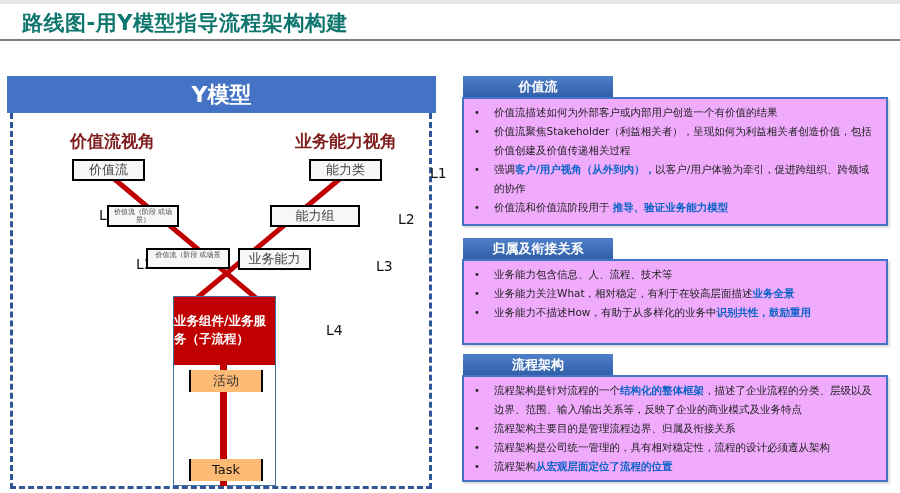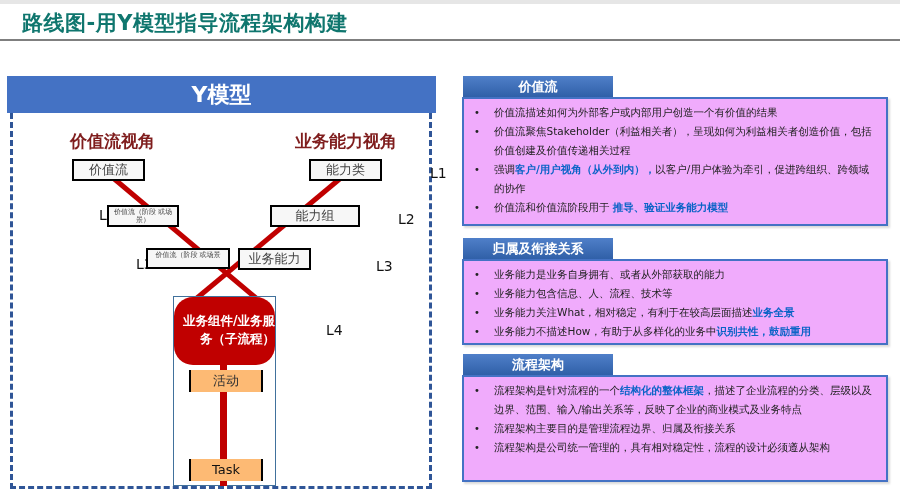--- a/index.html
+++ b/index.html
@@ -38,23 +38,22 @@
     font-size: 13px; white-space: nowrap;
   }
   .nbox.small { font-size: 7px; line-height: 8px; padding-top: 1px; white-space: normal; }
   .core {
     position: absolute; left: 173px; top: 296px; width: 103px; height: 190px;
     border: 1px solid #41719c; box-sizing: border-box; background: #fff;
   }
   .core-head {
     position: absolute; left: 0; top: 0; width: 101px; height: 68px;
     background: #c00000; color: #fff; font-weight: bold; font-size: 12.5px;
-    text-align: right; line-height: 18px; padding-top: 15px; box-sizing: border-box;
+    text-align: left; line-height: 18px; padding-top: 15px; box-sizing: border-box;
     font-family: "DejaVu Serif", "Liberation Serif", serif;
-    border-radius: 19px;
   }
   .stem { position: absolute; left: 220px; top: 364px; width: 7px; height: 122px; background: #c00000; }
   .sub {
     position: absolute; background: #fdba74; border-left: 2px solid #000; border-right: 2px solid #000;
     box-sizing: border-box; text-align: center; font-size: 13px; color: #333;
   }
   svg.lines { position: absolute; left: 0; top: 0; }
 
   
   .sec-tab {
@@ -125,27 +124,27 @@
       <li><span>价值流描述如何为外部客户或内部用户创造一个有价值的结果</span></li>
       <li><span>价值流聚焦Stakeholder（利益相关者），呈现如何为利益相关者创造价值，包括价值创建及价值传递相关过程</span></li>
       <li><span>强调</span><span class="hl">客户/用户视角（从外到内），</span><span>以客户/用户体验为牵引，促进跨组织、跨领域的协作</span></li>
       <li><span>价值流和价值流阶段用于 </span><span class="hl">推导、验证业务能力模型</span></li>
     </ul>
 </div>
 
 <div class="sec-tab" style="top:238px;">归属及衔接关系</div>
 <div class="sec-box" style="top:259px; height:86px;">
   <ul>
-      <li><span>业务能力是业务自身拥有、或者从外部获取的能力</span></li>
       <li><span>业务能力包含信息、人、流程、技术等</span></li>
       <li><span>业务能力关注What，相对稳定，有利于在较高层面描述</span><span class="hl">业务全景</span></li>
       <li><span>业务能力不描述How，有助于从多样化的业务中</span><span class="hl">识别共性，鼓励重用</span></li>
     </ul>
 </div>
 
 <div class="sec-tab" style="top:354px;">流程架构</div>
 <div class="sec-box" style="top:375px; height:107px;">
   <ul>
       <li><span>流程架构是针对流程的一个</span><span class="hl">结构化的整体框架</span><span>，描述了企业流程的分类、层级以及边界、范围、输入/输出关系等，反映了企业的商业模式及业务特点</span></li>
       <li><span>流程架构主要目的是管理流程边界、归属及衔接关系</span></li>
       <li><span>流程架构是公司统一管理的，具有相对稳定性，流程的设计必须遵从架构</span></li>
+      <li><span>流程架构</span><span class="hl">从宏观层面定位了流程的位置</span></li>
     </ul>
 </div>
 
 </body></html>

